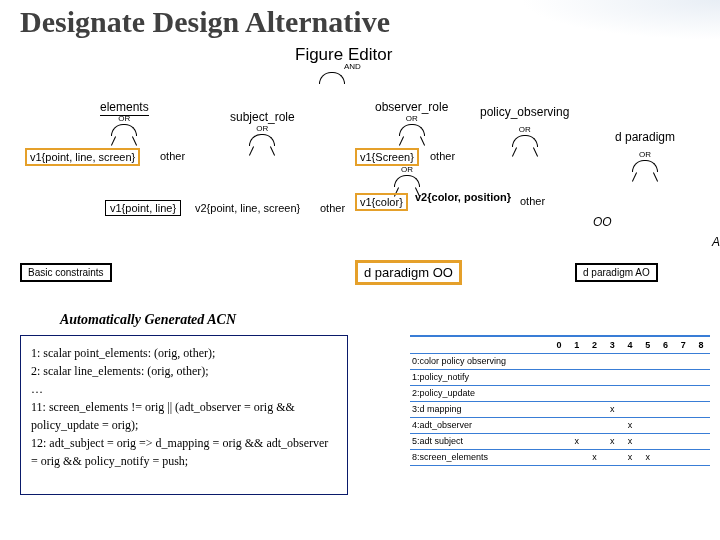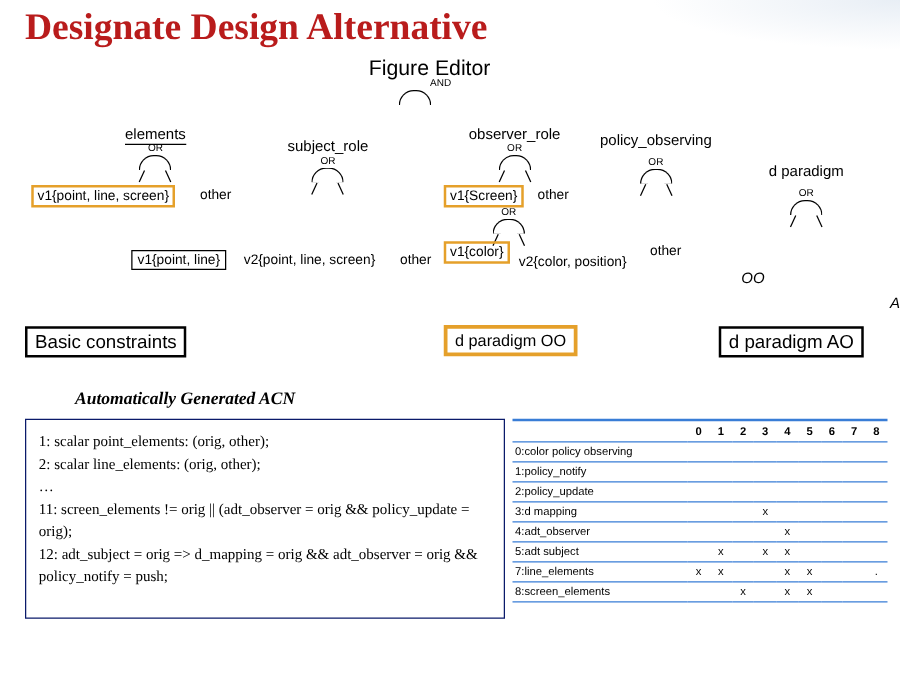--- a/index.html
+++ b/index.html
@@ -1,36 +1,36 @@
 <!DOCTYPE html>
 <html><head>
 <meta charset="utf-8">
 <style>
   * { box-sizing: border-box; margin: 0; padding: 0; }
   body { width: 720px; height: 540px; font-family: Arial, sans-serif; background: #fff; position: relative; overflow: hidden; }
   .top-gradient { position: absolute; top: 0; right: 0; width: 200px; height: 40px; background: radial-gradient(ellipse at top right, #e8eef5 0%, transparent 70%); }
-  .title { position: absolute; top: 5px; left: 20px; font-family: Georgia, serif; font-size: 30px; font-weight: bold; color: #b91c1c; line-height: 1.1; }
+  .title { position: absolute; top: 5px; left: 20px; font-family: Georgia, serif; font-size: 30px; font-weight: bold; color: #404040; line-height: 1.1; }
   .fig-editor { position: absolute; top: 45px; left: 295px; font-size: 17px; }
   .tree-area { position: absolute; top: 100px; left: 0; width: 720px; height: 210px; padding-left: 25px; }
   .arc { width: 26px; height: 12px; border: 1px solid #000; border-bottom: none; border-radius: 13px 13px 0 0; margin: 0 auto; }
   .and-label { font-size: 8px; text-align: left; margin-bottom: 1px; margin-left: 41px; }
   .or-label { font-size: 8px; text-align: center; margin-bottom: 1px; }
   .node { position: absolute; font-size: 12px; text-align: center; }
   .node .lbl { font-size: 12px; white-space: nowrap; }
   .branches { width: 30px; height: 8px; margin: 0 auto; position: relative; }
   .branches::before, .branches::after { content: ''; position: absolute; top: 0; width: 1px; height: 10px; background: #000; }
   .branches::before { left: 4px; transform: rotate(25deg); }
   .branches::after { right: 4px; transform: rotate(-25deg); }
   .hilite { border: 2px solid #e5a02a; padding: 1px 3px; display: inline-block; }
   .thinbox { border: 1px solid #000; padding: 1px 4px; display: inline-block; font-size: 11px; }
   .big-orange { border: 3px solid #e5a02a; padding: 2px 6px; font-size: 13px; }
-  .big-black { border: 2px solid #000; padding: 2px 6px; font-size: 15px; }
+  .big-black { border: 2px solid #000; padding: 2px 6px; font-size: 10px; }
   .leaf { font-size: 11px; }
   .acn-title { position: absolute; top: 312px; left: 60px; font-family: Georgia, serif; font-style: italic; font-weight: bold; font-size: 14px; color: #000; }
-  .acn-box { position: absolute; top: 335px; left: 20px; width: 384px; height: 160px; border: 1.5px solid #0a1a6a; padding: 8px 10px; font-family: Georgia, serif; font-size: 12px; line-height: 1.5; }
+  .acn-box { position: absolute; top: 335px; left: 20px; width: 328px; height: 160px; border: 1.5px solid #0a1a6a; padding: 8px 10px; font-family: Georgia, serif; font-size: 12px; line-height: 1.5; }
   .table-area { position: absolute; top: 335px; left: 410px; width: 300px; border-top: 2px solid #397dd6; font-size: 9px; }
   .table-area table { border-collapse: collapse; width: 100%; }
   .table-area th, .table-area td { border-bottom: 1px solid #397dd6; padding: 1px 2px; text-align: center; height: 16px; font-size: 9px; }
   .table-area td:first-child { text-align: left; width: 140px; }
   .table-area th { font-weight: bold; }
   .elements-underline { border-bottom: 1px solid #000; padding-bottom: 1px; }
   .and-top { position: absolute; top: 62px; left: 303px; text-align: center; }
 </style>
 </head>
 <body>
@@ -90,21 +90,21 @@
   <div class="node leaf" style="top:50px; left:430px;">other</div>
 
   <div class="node" style="top:65px; left:392px;">
     <div class="or-label">OR</div>
     <div class="arc"></div>
     <div class="branches"></div>
   </div>
   <div class="node leaf" style="top:93px; left:355px;">
     <span class="hilite">v1{color}</span>
   </div>
-  <div class="node leaf" style="top:104px; left:415px;">v2{color, position}</div>
+  <div class="node leaf" style="top:91px; left:415px;font-weight:bold;">v2{color, position}</div>
   <div class="node leaf" style="top:95px; left:520px;">other</div>
 
   <div class="node leaf" style="top:100px; left:105px;">
     <span class="thinbox">v1{point, line}</span>
   </div>
   <div class="node leaf" style="top:102px; left:195px;">v2{point, line, screen}</div>
   <div class="node leaf" style="top:102px; left:320px;">other</div>
 
   <div class="node" style="top:115px; left:593px; font-style:italic;">OO</div>
   <div class="node" style="top:135px; left:670px; font-style:italic;margin-left:42px;">AO</div>
@@ -214,32 +214,20 @@
           <td>x</td>
           <td></td>
           <td>x</td>
           <td>x</td>
           <td></td>
           <td></td>
           <td></td>
           <td></td>
         </tr>
         <tr>
-          <td>7:line_elements</td>
-          <td>x</td>
-          <td>x</td>
-          <td></td>
-          <td></td>
-          <td>x</td>
-          <td>x</td>
-          <td></td>
-          <td></td>
-          <td>.</td>
-        </tr>
-        <tr>
           <td>8:screen_elements</td>
           <td></td>
           <td></td>
           <td>x</td>
           <td></td>
           <td>x</td>
           <td>x</td>
           <td></td>
           <td></td>
           <td></td>

